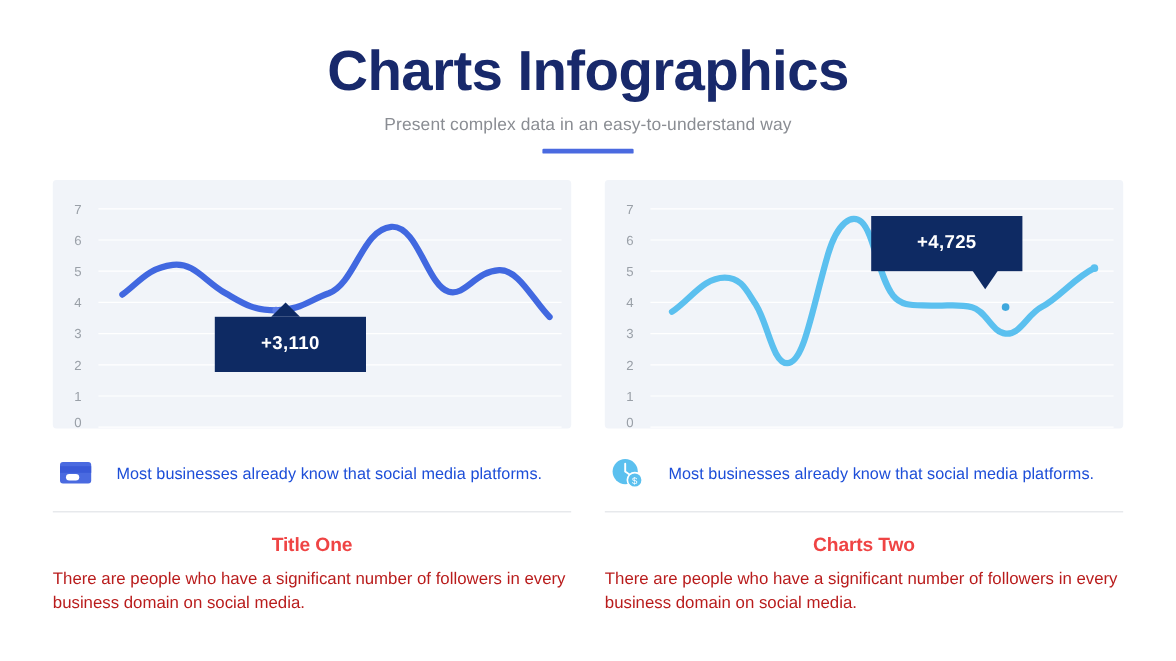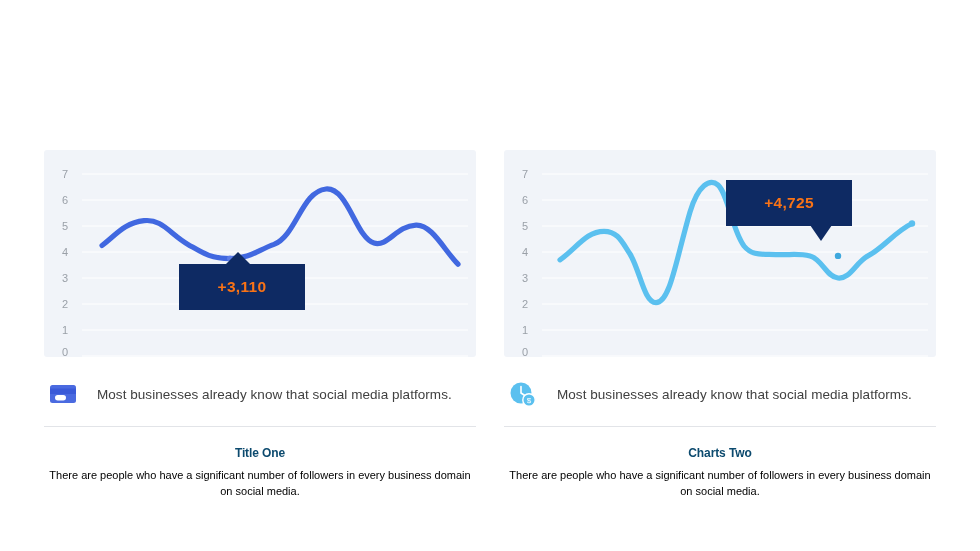--- a/index.html
+++ b/index.html
@@ -78,21 +78,21 @@
   .chart-svg {
     display: block;
     width: 432px;
     height: 207px;
   }
 
   
   .tooltip {
     position: absolute;
     background: #0e2a63;
-    color: #f97316;
+    color: #ffffff;
     font-size: 15.5px;
     font-weight: bold;
     letter-spacing: 0.3px;
     text-align: center;
     line-height: 46px;
     height: 46px;
     width: 126px;
   }
   .tooltip-arrow {
     position: absolute;
@@ -130,60 +130,64 @@
     padding-left: 4px;
   }
   .caption-icon {
     width: 30px;
     height: 30px;
     flex: 0 0 30px;
     display: block;
   }
   .caption-text {
     font-size: 13.5px;
-    color: #404040;
+    color: #1d4ed8;
     margin-left: 19px;
     letter-spacing: 0.05px;
   }
 
   .divider {
     height: 1px;
     background: #e2e4e8;
     margin-top: 17px;
     width: 432px;
   }
 
   
   .col-title {
     text-align: center;
-    font-size: 12px;
+    font-size: 16px;
     font-weight: bold;
-    color: #0c4a6e;
+    color: #ef4444;
     margin-top: 19px;
     letter-spacing: -0.1px;
   }
   .col-body {
-    text-align: center;
-    font-size: 11px;
-    color: #000000;
+    font-size: 14px;
+    color: #b91c1c;
     margin-top: 8px;
     line-height: 1.45;
   }
 
   .axis-label {
     font-family: "Liberation Sans", sans-serif;
     font-size: 11px;
     fill: #9aa0a8;
   }
 </style>
 </head>
 <body>
 
 <div class="slide">
 
+  <div class="header">
+    <div class="page-title">Charts Infographics</div>
+    <div class="page-subtitle">Present complex data in an easy-to-understand way</div>
+    <div class="accent-bar"></div>
+  </div>
 
   <div class="columns">
 
     <div class="column">
 
       <div class="chart-panel">
         <svg class="chart-svg" viewBox="0 0 432 207">
 
           <g>
             <line x1="38" y1="24" x2="424" y2="24" stroke="#ffffff" stroke-width="1"></line>

